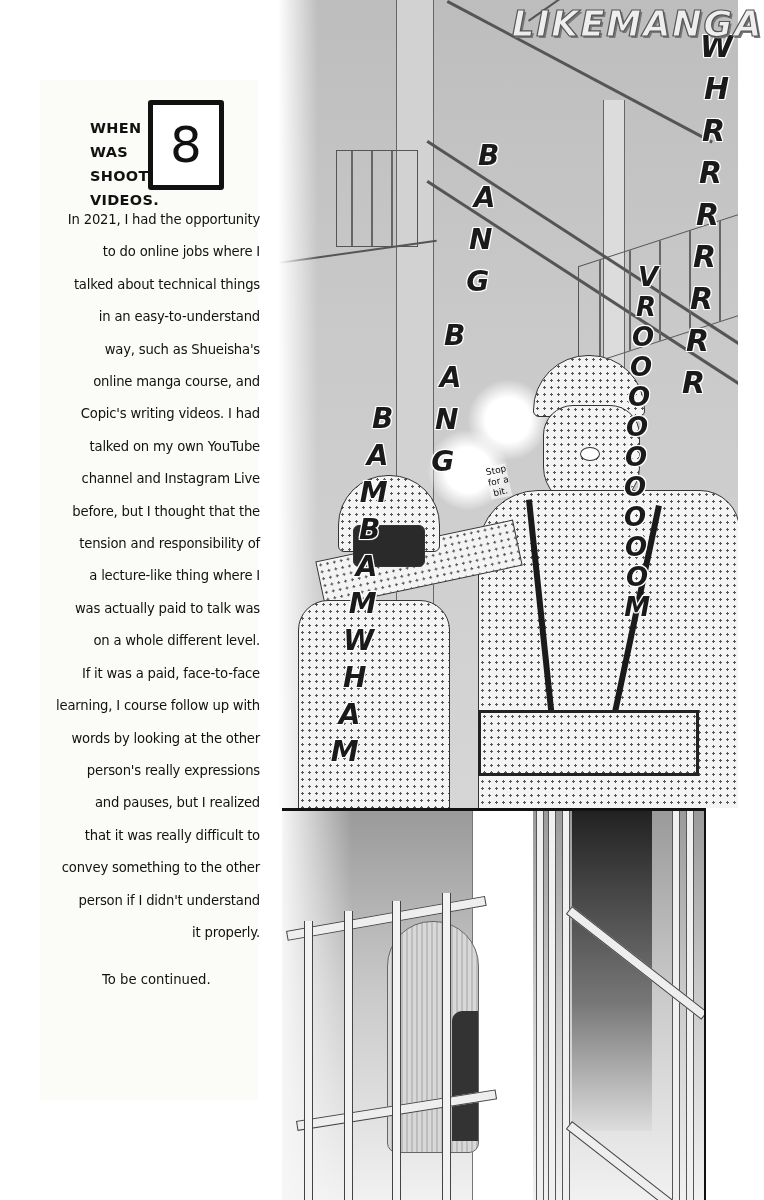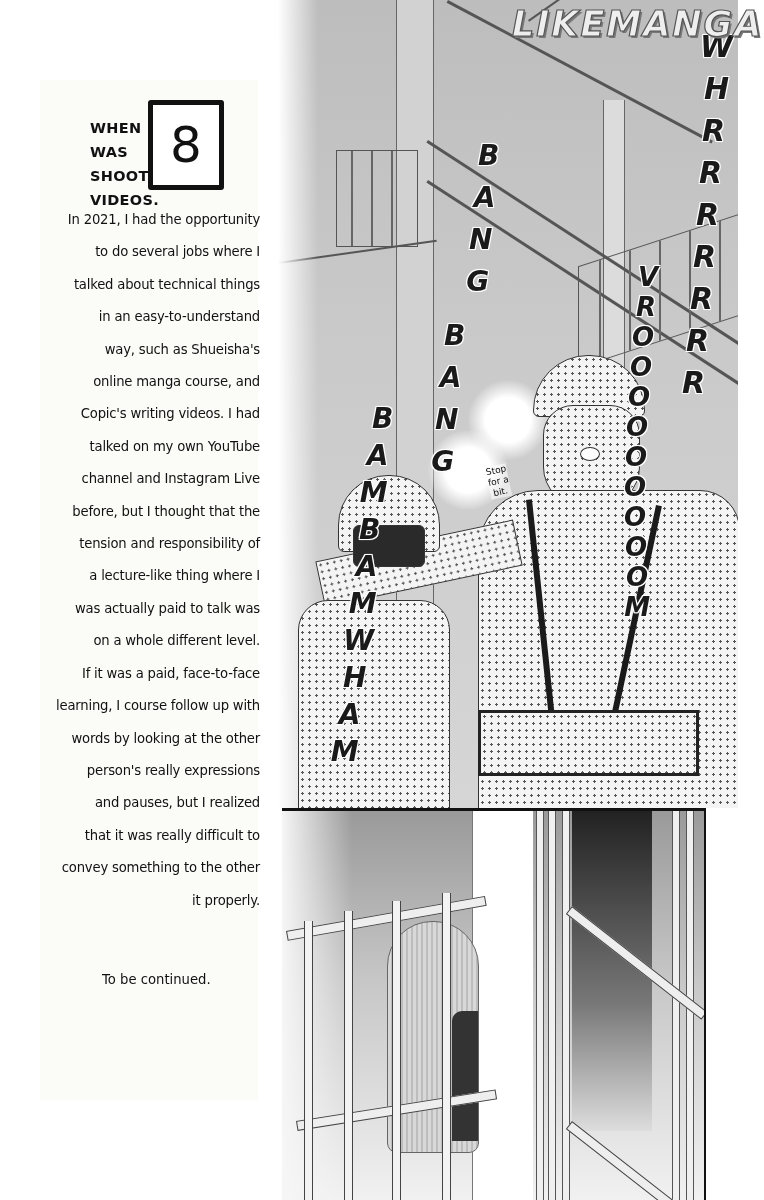--- a/index.html
+++ b/index.html
@@ -113,40 +113,41 @@
   <div class="notes-title">
     <div>WHEN I WAS</div>
     <div>SHOOTING</div>
     <div>VIDEOS.</div>
   </div>
   <div class="chapter-box">
     <span>8</span>
   </div>
   <div class="notes-body">
     <span class="ln">In 2021, I had the opportunity</span>
-    <span class="ln">to do several jobs where I</span>
+    <span class="ln">to do online jobs where I</span>
     <span class="ln">talked about technical things</span>
     <span class="ln">in an easy-to-understand</span>
     <span class="ln">way, such as Shueisha's</span>
     <span class="ln">online manga course, and</span>
     <span class="ln">Copic's writing videos. I had</span>
     <span class="ln">talked on my own YouTube</span>
     <span class="ln">channel and Instagram Live</span>
     <span class="ln">before, but I thought that the</span>
     <span class="ln">tension and responsibility of</span>
     <span class="ln">a lecture-like thing where I</span>
     <span class="ln">was actually paid to talk was</span>
     <span class="ln">on a whole different level.</span>
     <span class="ln">If it was a paid, face-to-face</span>
     <span class="ln">learning, I course follow up with</span>
     <span class="ln">words by looking at the other</span>
     <span class="ln">person's really expressions</span>
     <span class="ln">and pauses, but I realized</span>
     <span class="ln">that it was really difficult to</span>
     <span class="ln">convey something to the other</span>
+    <span class="ln">person if I didn't understand</span>
     <span class="ln">it properly.</span>
   </div>
   <div class="notes-end">To be continued.</div>
 </div>
 
 <div class="panel-top">
 
   <div class="pillar" style="left:118px; top:0; width:36px; height:808px; background:#d2d2d2;"></div>
   <div class="pillar" style="left:325px; top:100px; width:20px; height:340px; background:#dcdcdc;"></div>
   <div class="stair-line" style="left:150px; top:140px; width:420px; height:3px; transform:rotate(33deg);"></div>

